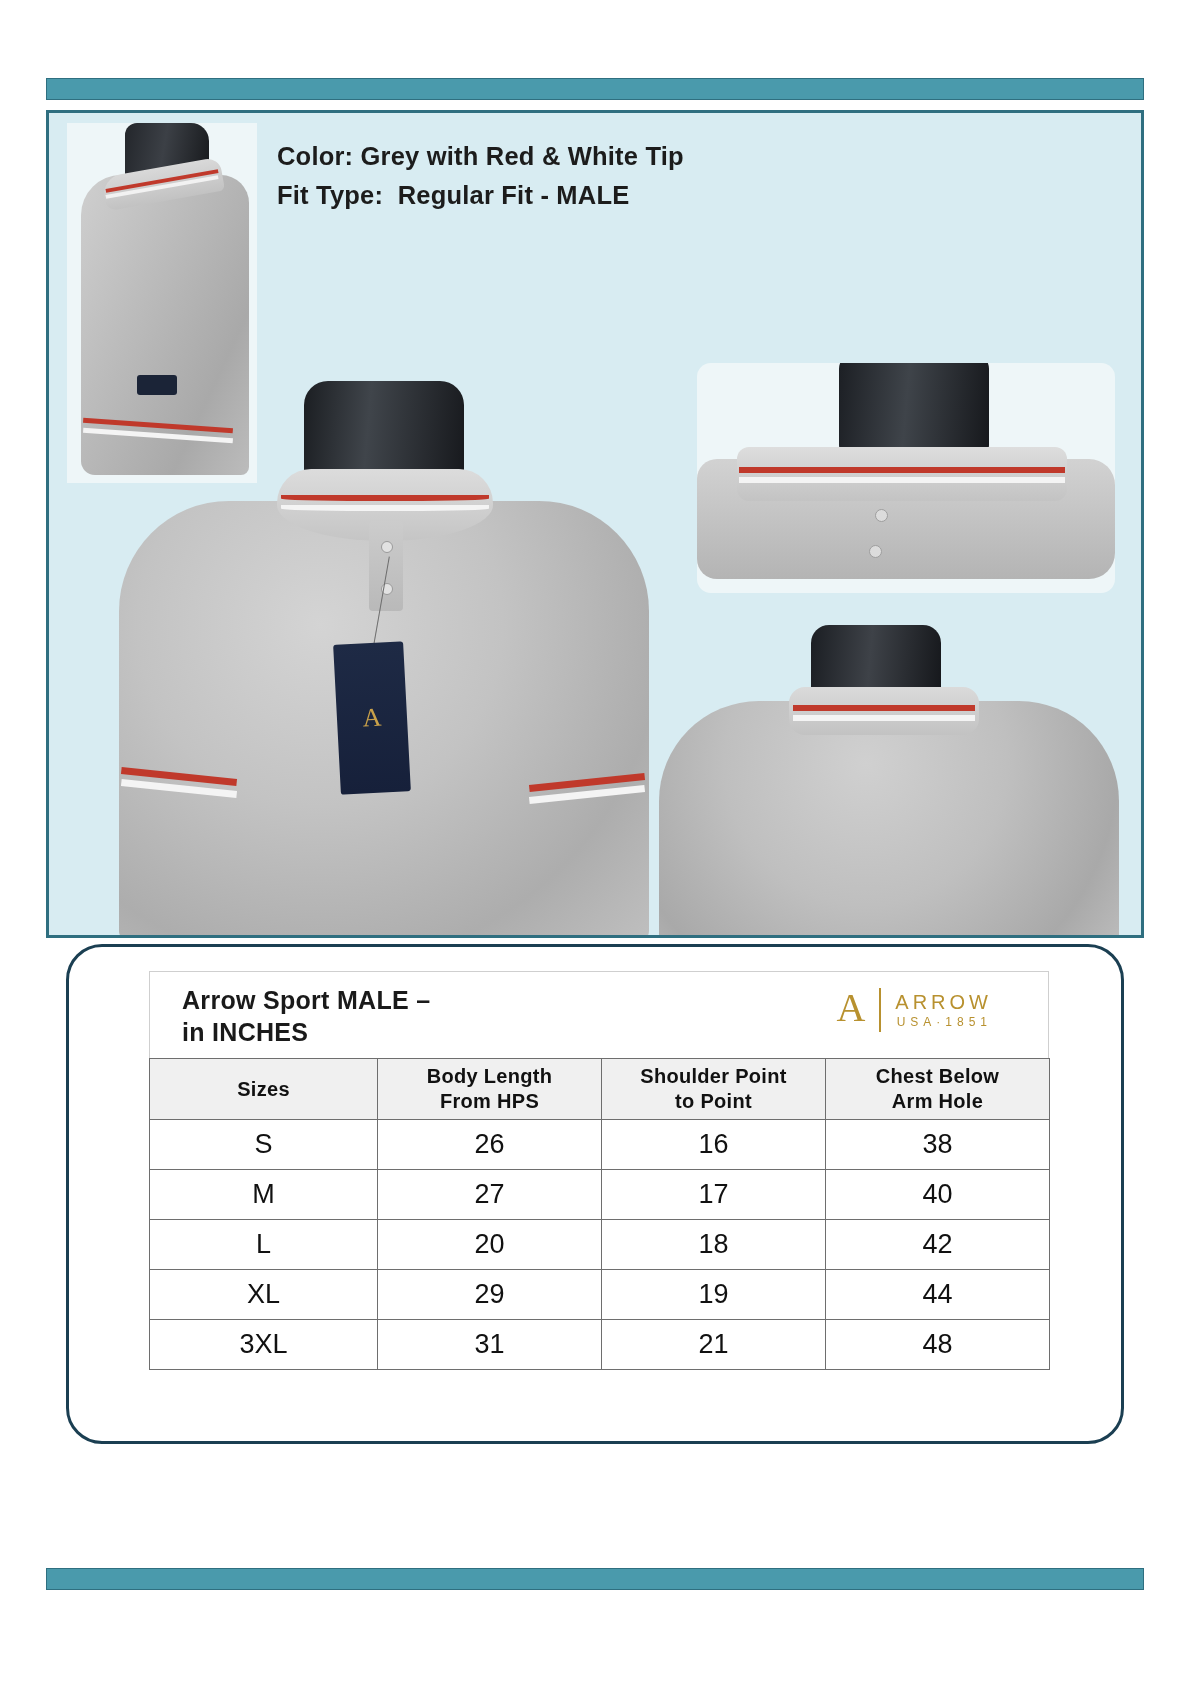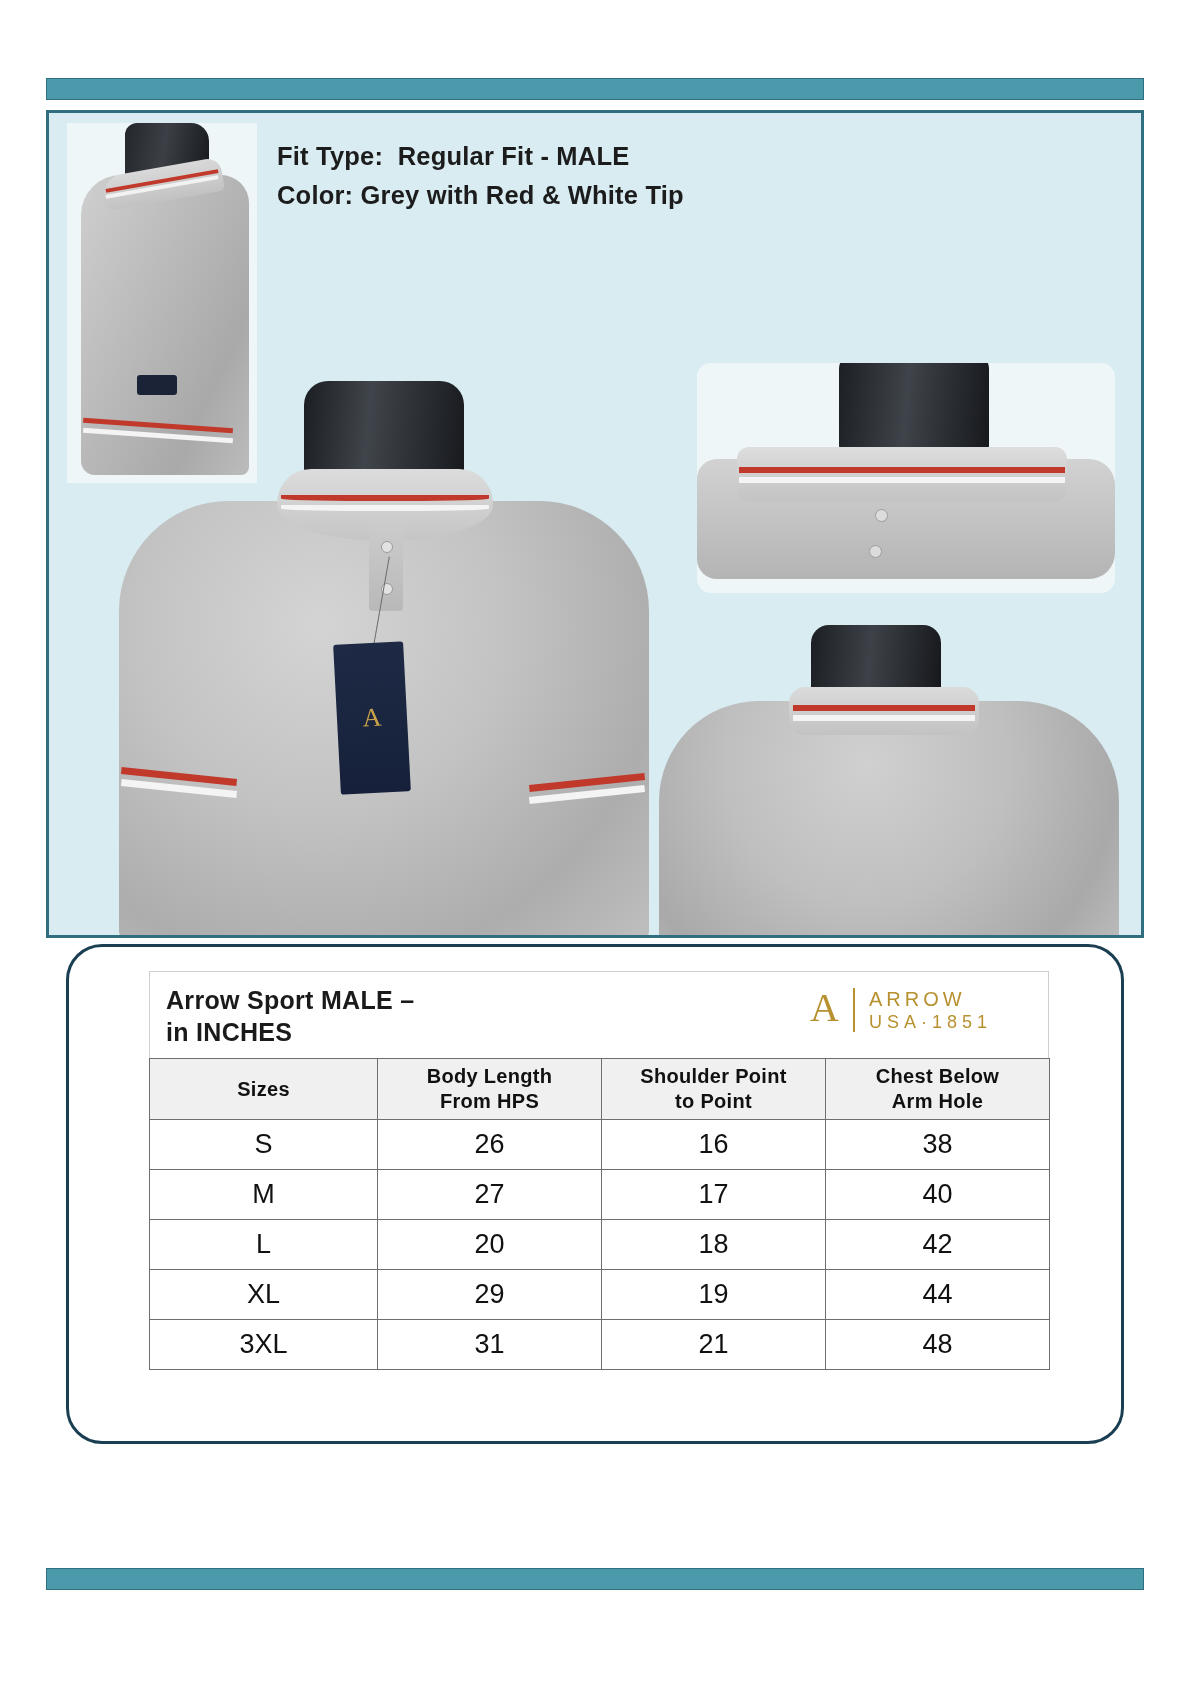--- a/index.html
+++ b/index.html
@@ -417,21 +417,21 @@
     top: 24px;
     width: 900px;
   }
   .chart-head {
     display: flex;
     align-items: flex-start;
     justify-content: space-between;
     border-left: 1px solid #cfcfcf;
     border-right: 1px solid #cfcfcf;
     border-top: 1px solid #cfcfcf;
-    padding: 12px 16px 10px 16px;
+    padding: 12px 16px 10px 32px;
     box-sizing: border-box;
   }
   .chart-title {
     font-size: 25px;
     font-weight: bold;
     color: #1a1a1a;
     line-height: 32px;
     letter-spacing: 0.3px;
   }
   .brand {
@@ -455,21 +455,21 @@
     background: #b8912f;
   }
   .brand-text { line-height: 1; }
   .brand-name {
     font-size: 20px;
     letter-spacing: 4px;
     color: #b8912f;
     font-weight: normal;
   }
   .brand-sub {
-    font-size: 18px;
+    font-size: 12px;
     letter-spacing: 5px;
     color: #b8912f;
     margin-top: 4px;
     text-align: right;
   }
 
   table.size-table {
     border-collapse: collapse;
     width: 900px;
     table-layout: fixed;
@@ -510,22 +510,22 @@
       <div class="side-neck"></div>
       <div class="side-collar"></div>
       <div class="side-collar-red"></div>
       <div class="side-collar-white"></div>
       <div class="side-sleeve-red"></div>
       <div class="side-sleeve-white"></div>
       <div class="side-tag"></div>
     </div>
 
     <div class="spec-block">
+      <div class="spec-line">Color: Grey with Red &amp; White Tip</div>
       <div class="spec-line">Fit Type:  Regular Fit - MALE</div>
-      <div class="spec-line">Color: Grey with Red &amp; White Tip</div>
     </div>
 
     <div class="ph ph-fold">
       <div class="fold-body"></div>
       <div class="fold-neck"></div>
       <div class="fold-collar"></div>
       <div class="fold-red"></div>
       <div class="fold-white"></div>
       <div class="fold-btn f1"></div>
       <div class="fold-btn f2"></div>

